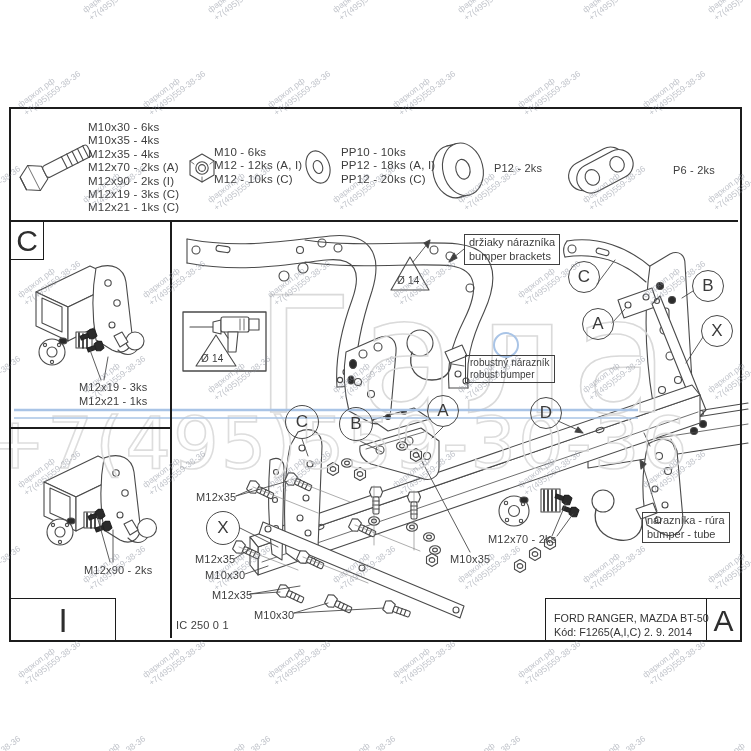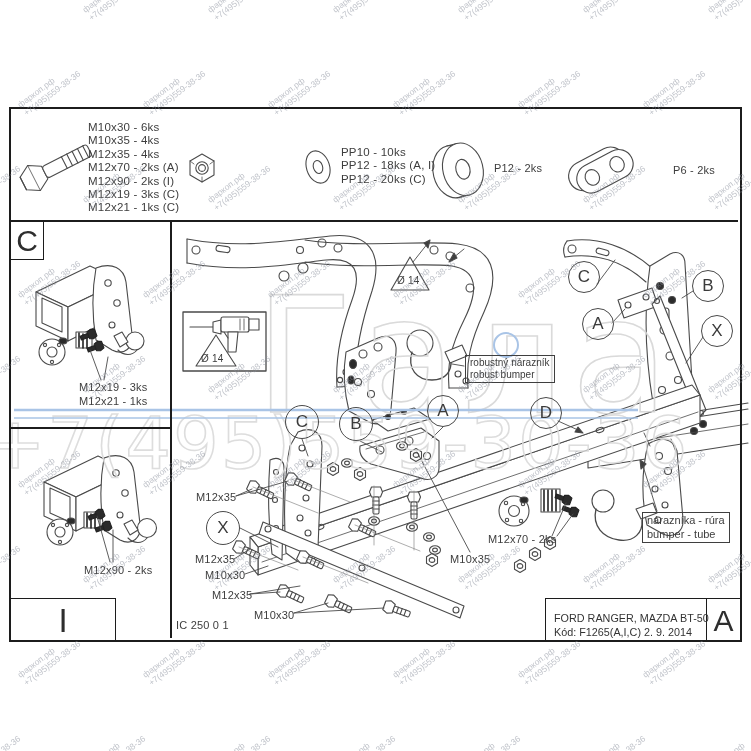--- a/index.html
+++ b/index.html
@@ -364,37 +364,46 @@
 
     <div class="list" style="left:88px;top:121px;">
       <div>M10x30 - 6ks</div>
       <div>M10x35 - 4ks</div>
       <div>M12x35 - 4ks</div>
       <div>M12x70 - 2ks (A)</div>
       <div>M12x90 - 2ks (I)</div>
       <div>M12x19 - 3ks (C)</div>
       <div>M12x21 - 1ks (C)</div>
     </div>
+    <div class="list" style="left:214px;top:146px;">
+      <div>M10 - 6ks</div>
+      <div>M12 - 12ks (A, I)</div>
+      <div>M12 - 10ks (C)</div>
+    </div>
     <div class="list" style="left:341px;top:146px;">
       <div>PP10 - 10ks</div>
       <div>PP12 - 18ks (A, I)</div>
       <div>PP12 - 20ks (C)</div>
     </div>
     <div class="lbl" style="left:494px;top:162px;">P12 - 2ks</div>
     <div class="lbl" style="left:641px;top:164px;margin-left:32px;">P6 - 2ks</div>
 
     <div class="cornerbox c-box">C</div>
     <div class="cornerbox i-box">I</div>
     <div class="cornerbox a-box">A</div>
 
     <div class="titleblock">
       <div>FORD RANGER, MAZDA BT-50</div>
       <div>Kód: F1265(A,I,C)  2. 9. 2014</div>
     </div>
 
+    <div class="cobox" style="left:464px;top:234px;">
+      <div>držiaky nárazníka</div>
+      <div>bumper brackets</div>
+    </div>
     <div class="cobox small10" style="left:465px;top:355px;line-height:12px;">
       <div>robustný nárazník</div>
       <div>robust bumper</div>
     </div>
     <div class="cobox" style="left:642px;top:512px;">
       <div>nárazníka - rúra</div>
       <div>bumper - tube</div>
     </div>
 
     <div class="lbl small10" style="left:201px;top:352px;">Ø 14</div>

